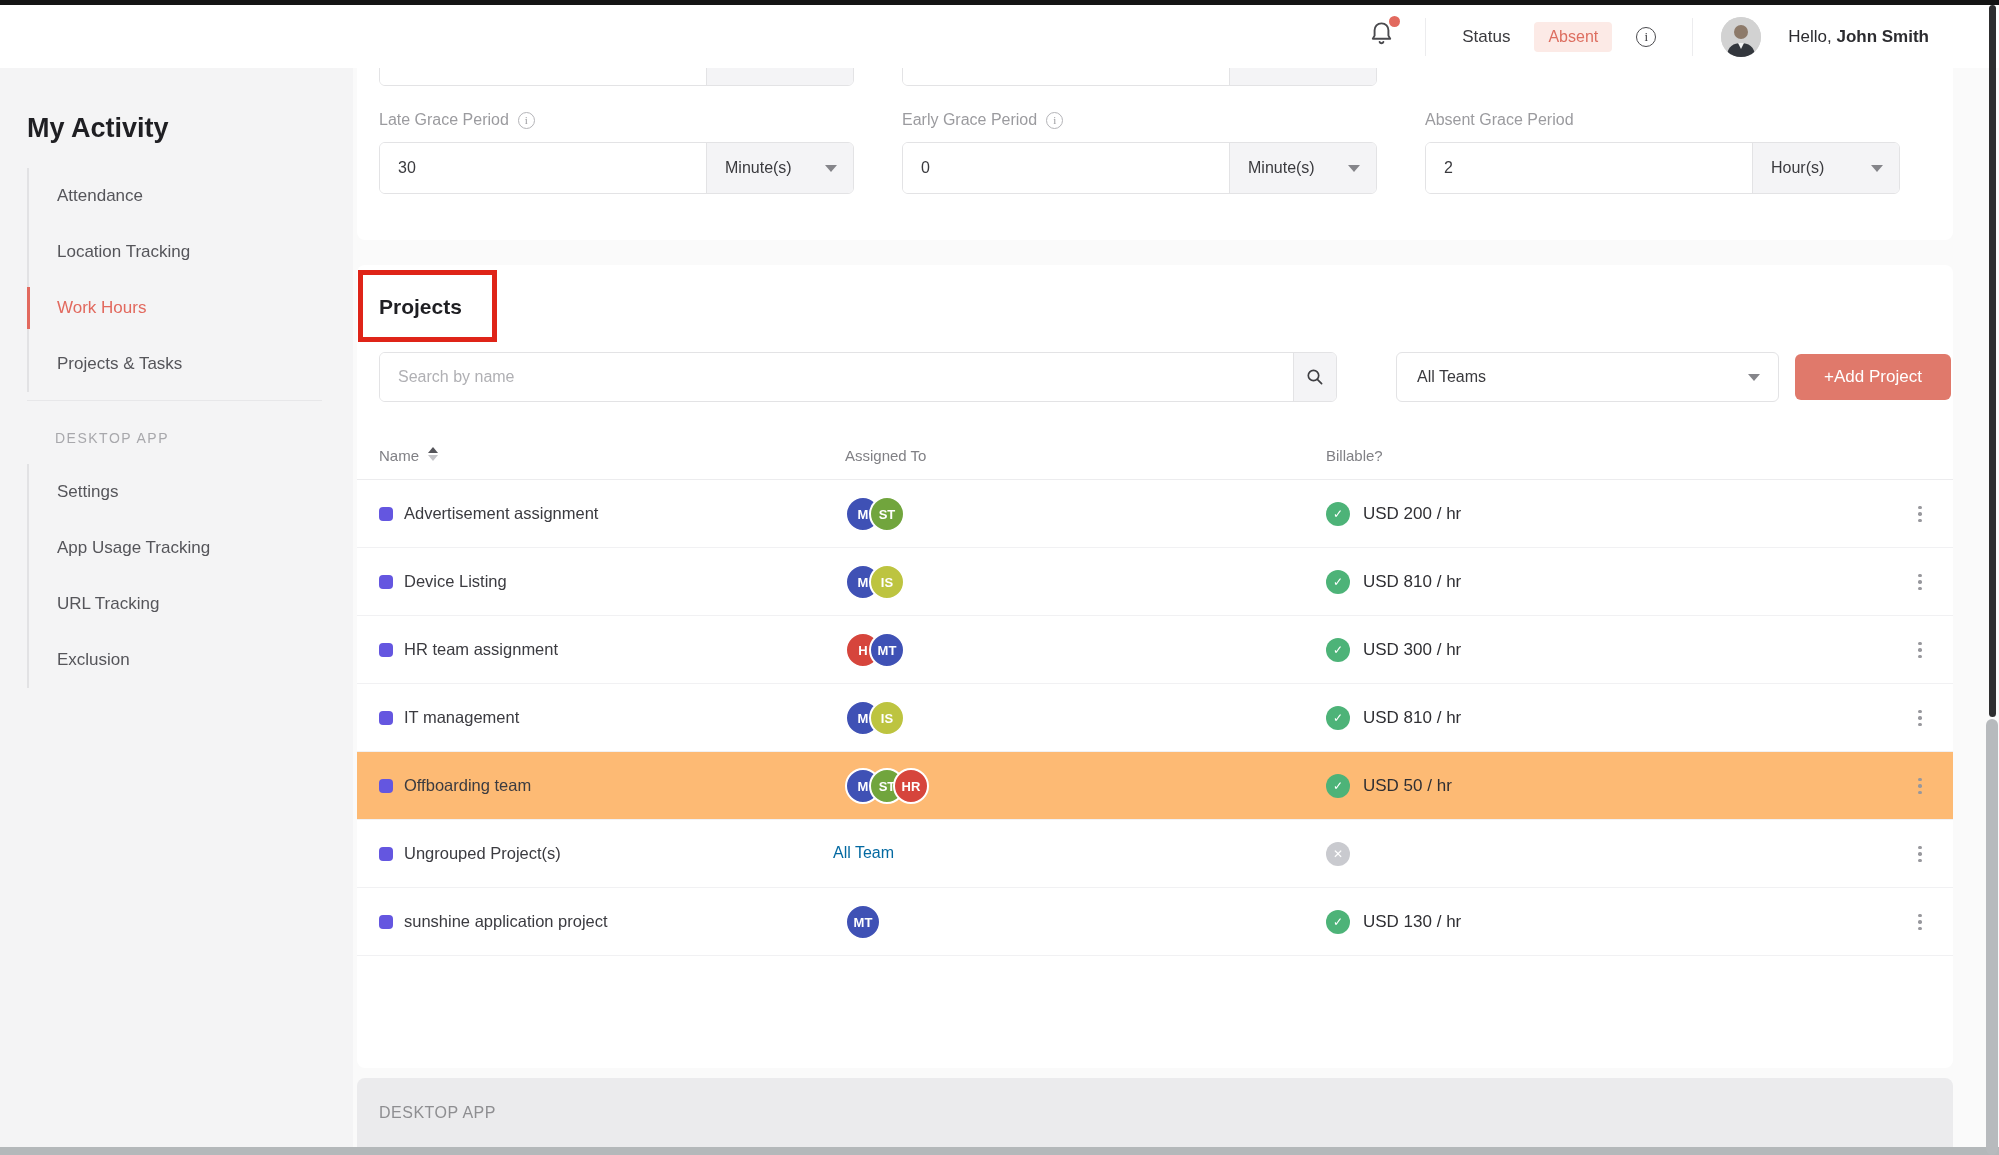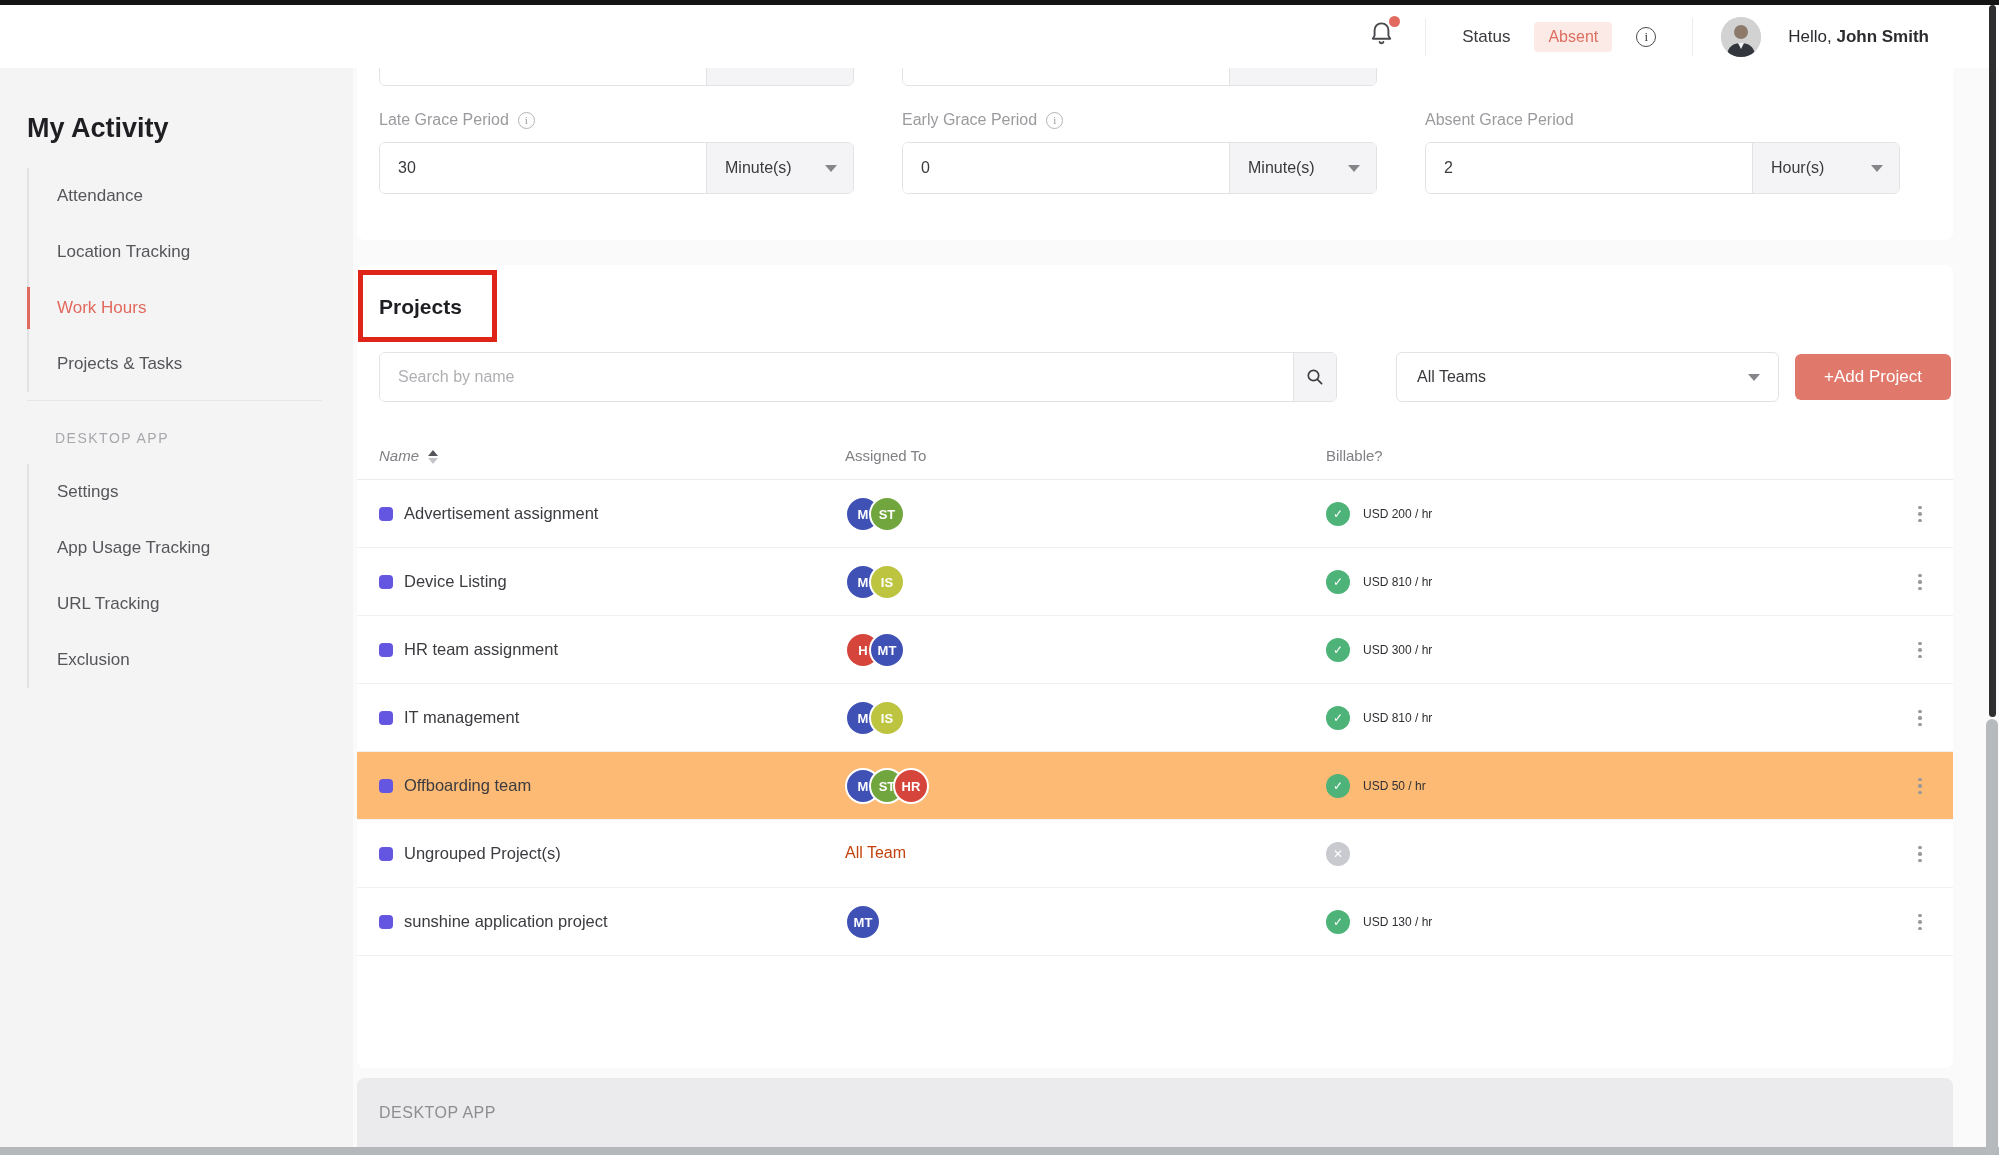--- a/index.html
+++ b/index.html
@@ -76,42 +76,42 @@
   .search-btn { width:43px; background:#f4f4f6; border-left:1px solid #e3e3e5; display:flex; align-items:center; justify-content:center; cursor:pointer; }
   .teams-select { position:absolute; left:1017px; top:0; width:383px; height:50px; border:1px solid #e3e3e5; border-radius:6px;
                   background:#fff; display:flex; align-items:center; justify-content:space-between; padding:0 18px 0 20px;
                   font-size:16px; color:#3a3a3e; cursor:pointer; }
   .add-btn { position:absolute; left:1416px; top:2px; width:156px; height:46px; background:#e0796b; border:none; border-radius:6px;
              color:#ffffff; font-size:17px; cursor:pointer; font-family:"Liberation Sans", sans-serif; }
 
   
   .thead { position:absolute; left:0; top:167px; width:1596px; height:48px; border-bottom:1px solid #ececee;
            font-size:15px; color:#808085; }
-  .th-name { position:absolute; left:22px; top:15px; display:flex; align-items:flex-end; gap:9px; cursor:pointer;font-style:italic; }
+  .th-name { position:absolute; left:22px; top:15px; display:flex; align-items:flex-start; gap:9px; cursor:pointer; }
   .th-assigned { position:absolute; left:488px; top:15px; }
   .th-billable { position:absolute; left:969px; top:15px; }
   .sort-icon { display:inline-flex; flex-direction:column; gap:2px; }
   .sort-icon .up { width:0; height:0; border-left:5px solid transparent; border-right:5px solid transparent; border-bottom:6px solid #55555a; }
   .sort-icon .down { width:0; height:0; border-left:5px solid transparent; border-right:5px solid transparent; border-top:6px solid #c4c4c8; }
 
   .rows { position:absolute; left:0; top:215px; width:1596px; }
   .prow { position:relative; height:68px; border-bottom:1px solid #f1f1f3; background:#fff; cursor:pointer; }
   .prow.highlighted { background:#fdba74; }
   .psquare { position:absolute; left:22px; top:27px; width:14px; height:14px; border-radius:4px; background:#6456e0; }
   .pname { position:absolute; left:47px; top:24px; font-size:16.5px; color:#3b3b40; }
   .chips { position:absolute; left:488px; top:16px; height:36px; }
   .chip { position:absolute; top:0; width:36px; height:36px; border-radius:50%; border:2px solid #ffffff;
           display:flex; align-items:center; justify-content:center; font-size:13px; font-weight:bold; color:#ffffff; }
-  .assigned-text { position:absolute; left:488px; top:24px; font-size:16px; color:#c2410c; }
+  .assigned-text { position:absolute; left:476px; top:24px; font-size:16px; color:#0369a1; }
   .bill { position:absolute; left:969px; top:22px; display:flex; align-items:center; gap:13px; }
   .bill-icon { width:24px; height:24px; border-radius:50%; display:flex; align-items:center; justify-content:center;
                color:#fff; font-size:12px; }
   .bill-yes { background:#4db378; }
   .bill-no  { background:#c9cacf; }
-  .bill-rate { font-size:12px; color:#2f2f33; }
+  .bill-rate { font-size:17px; color:#2f2f33; }
   .kebab { position:absolute; left:1552px; top:22px; width:22px; height:24px; display:flex; flex-direction:column;
            align-items:center; justify-content:center; gap:3px; background:none; border:none; cursor:pointer; }
   .kebab i { width:3.5px; height:3.5px; border-radius:50%; background:#98989d; }
 </style>
 </head>
 <body>
 
 <div class="top-strip"></div>
 
 <div class="header">

